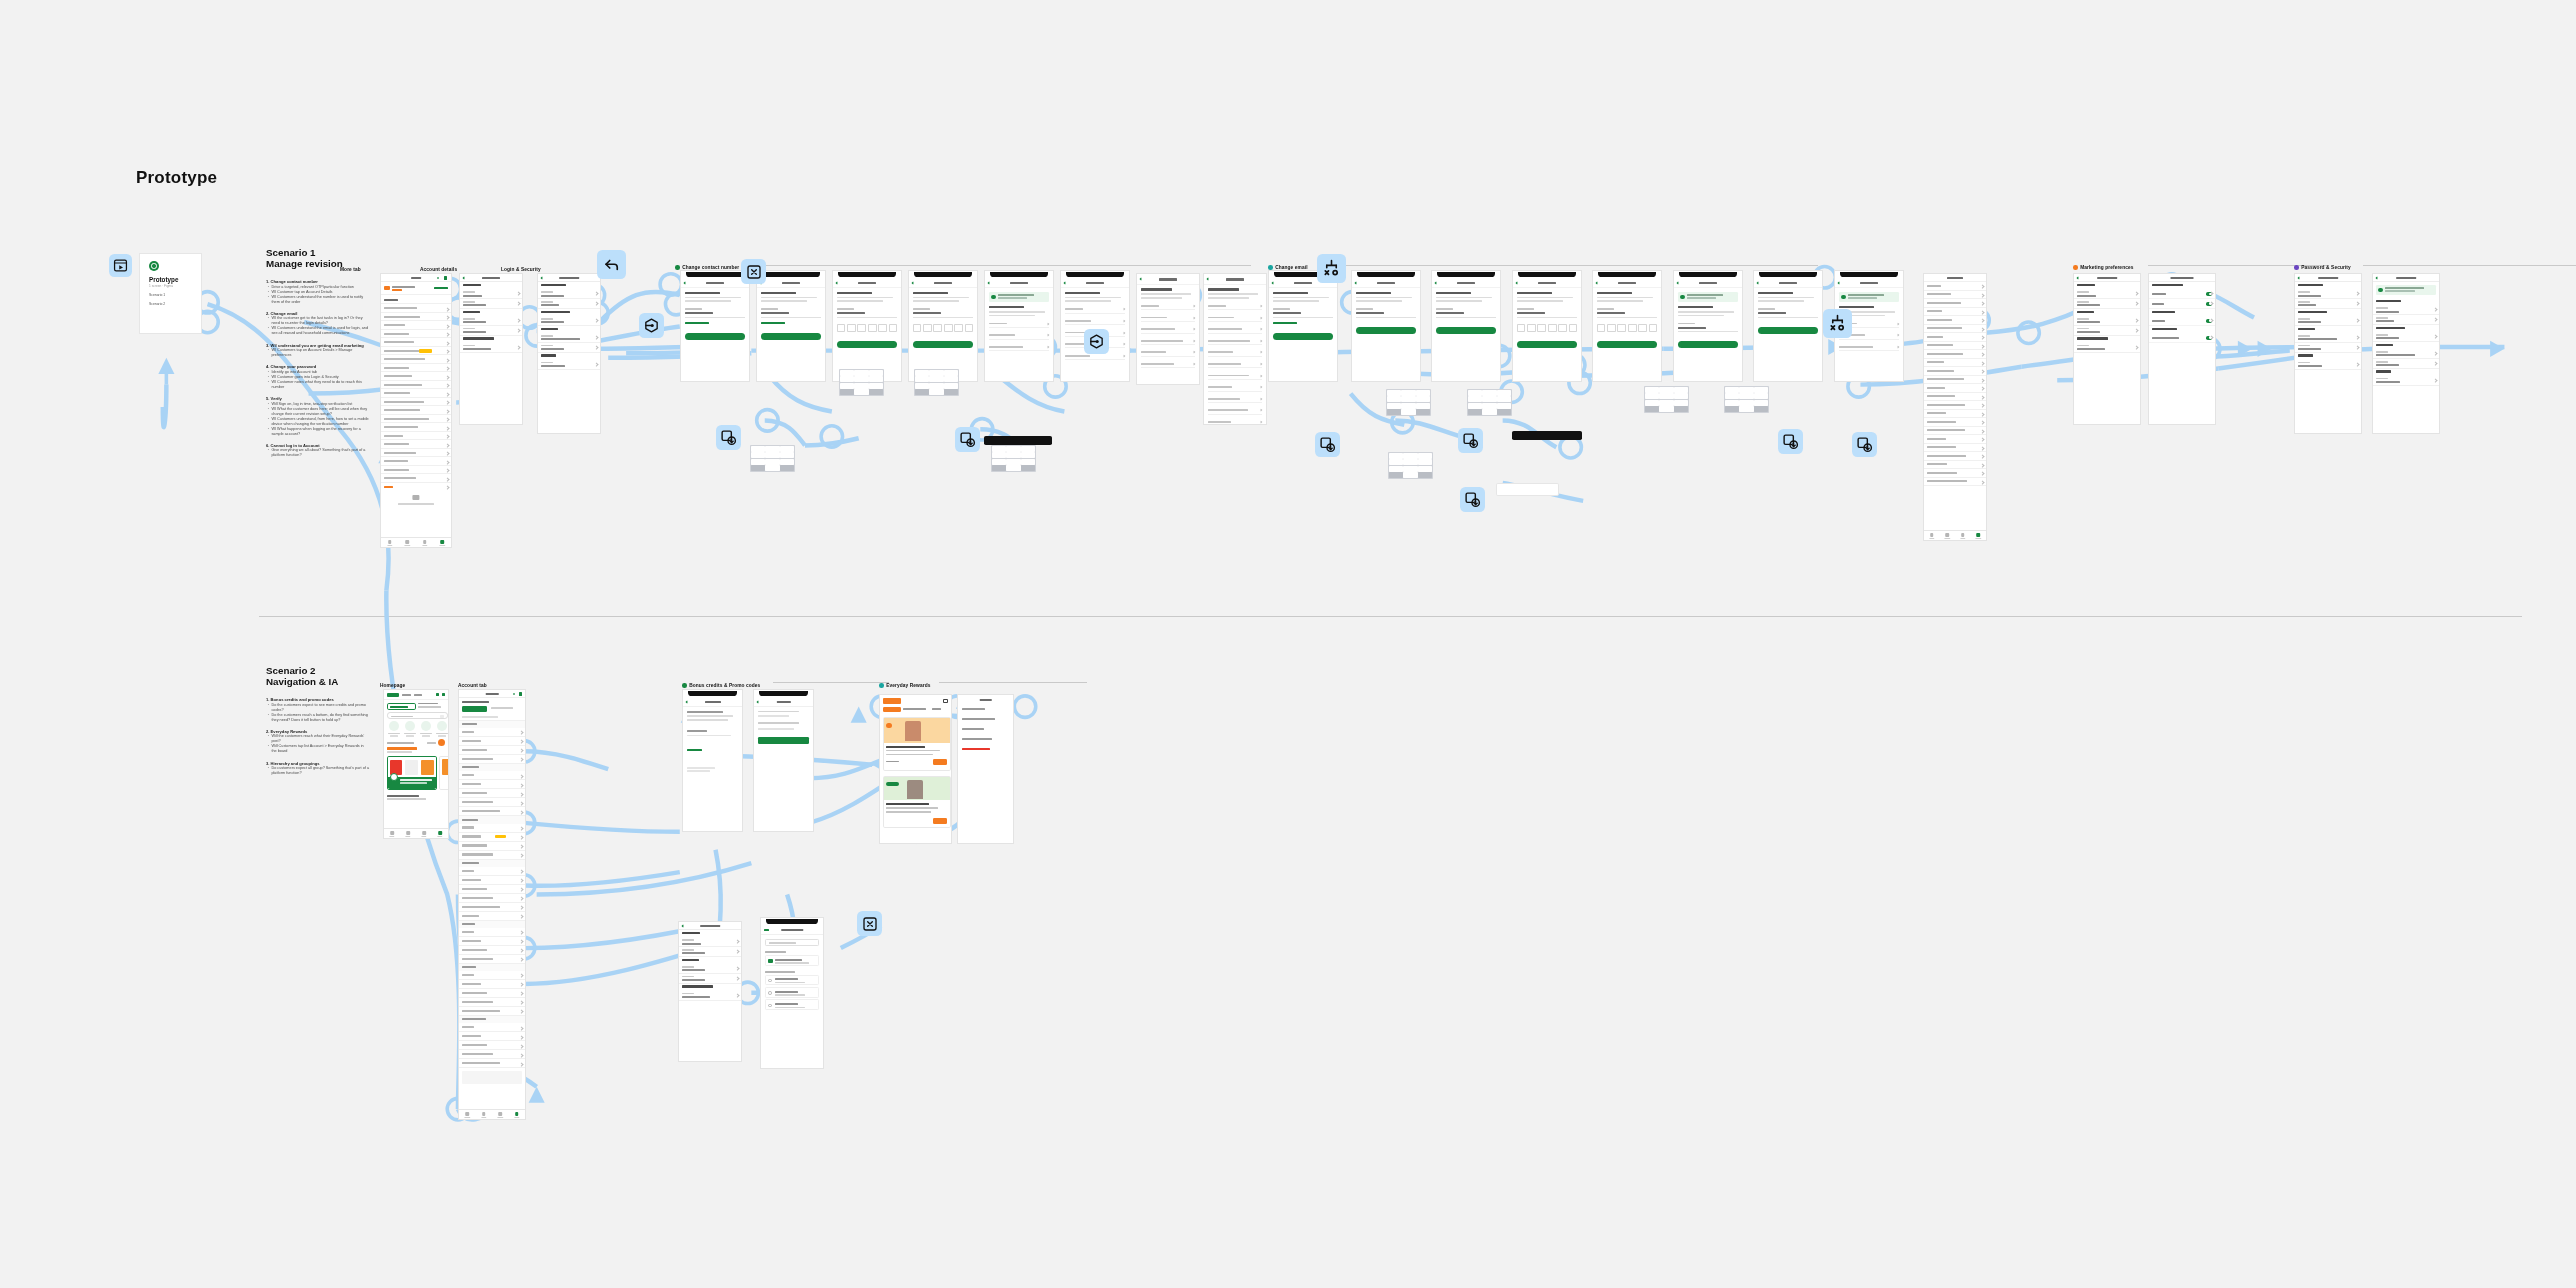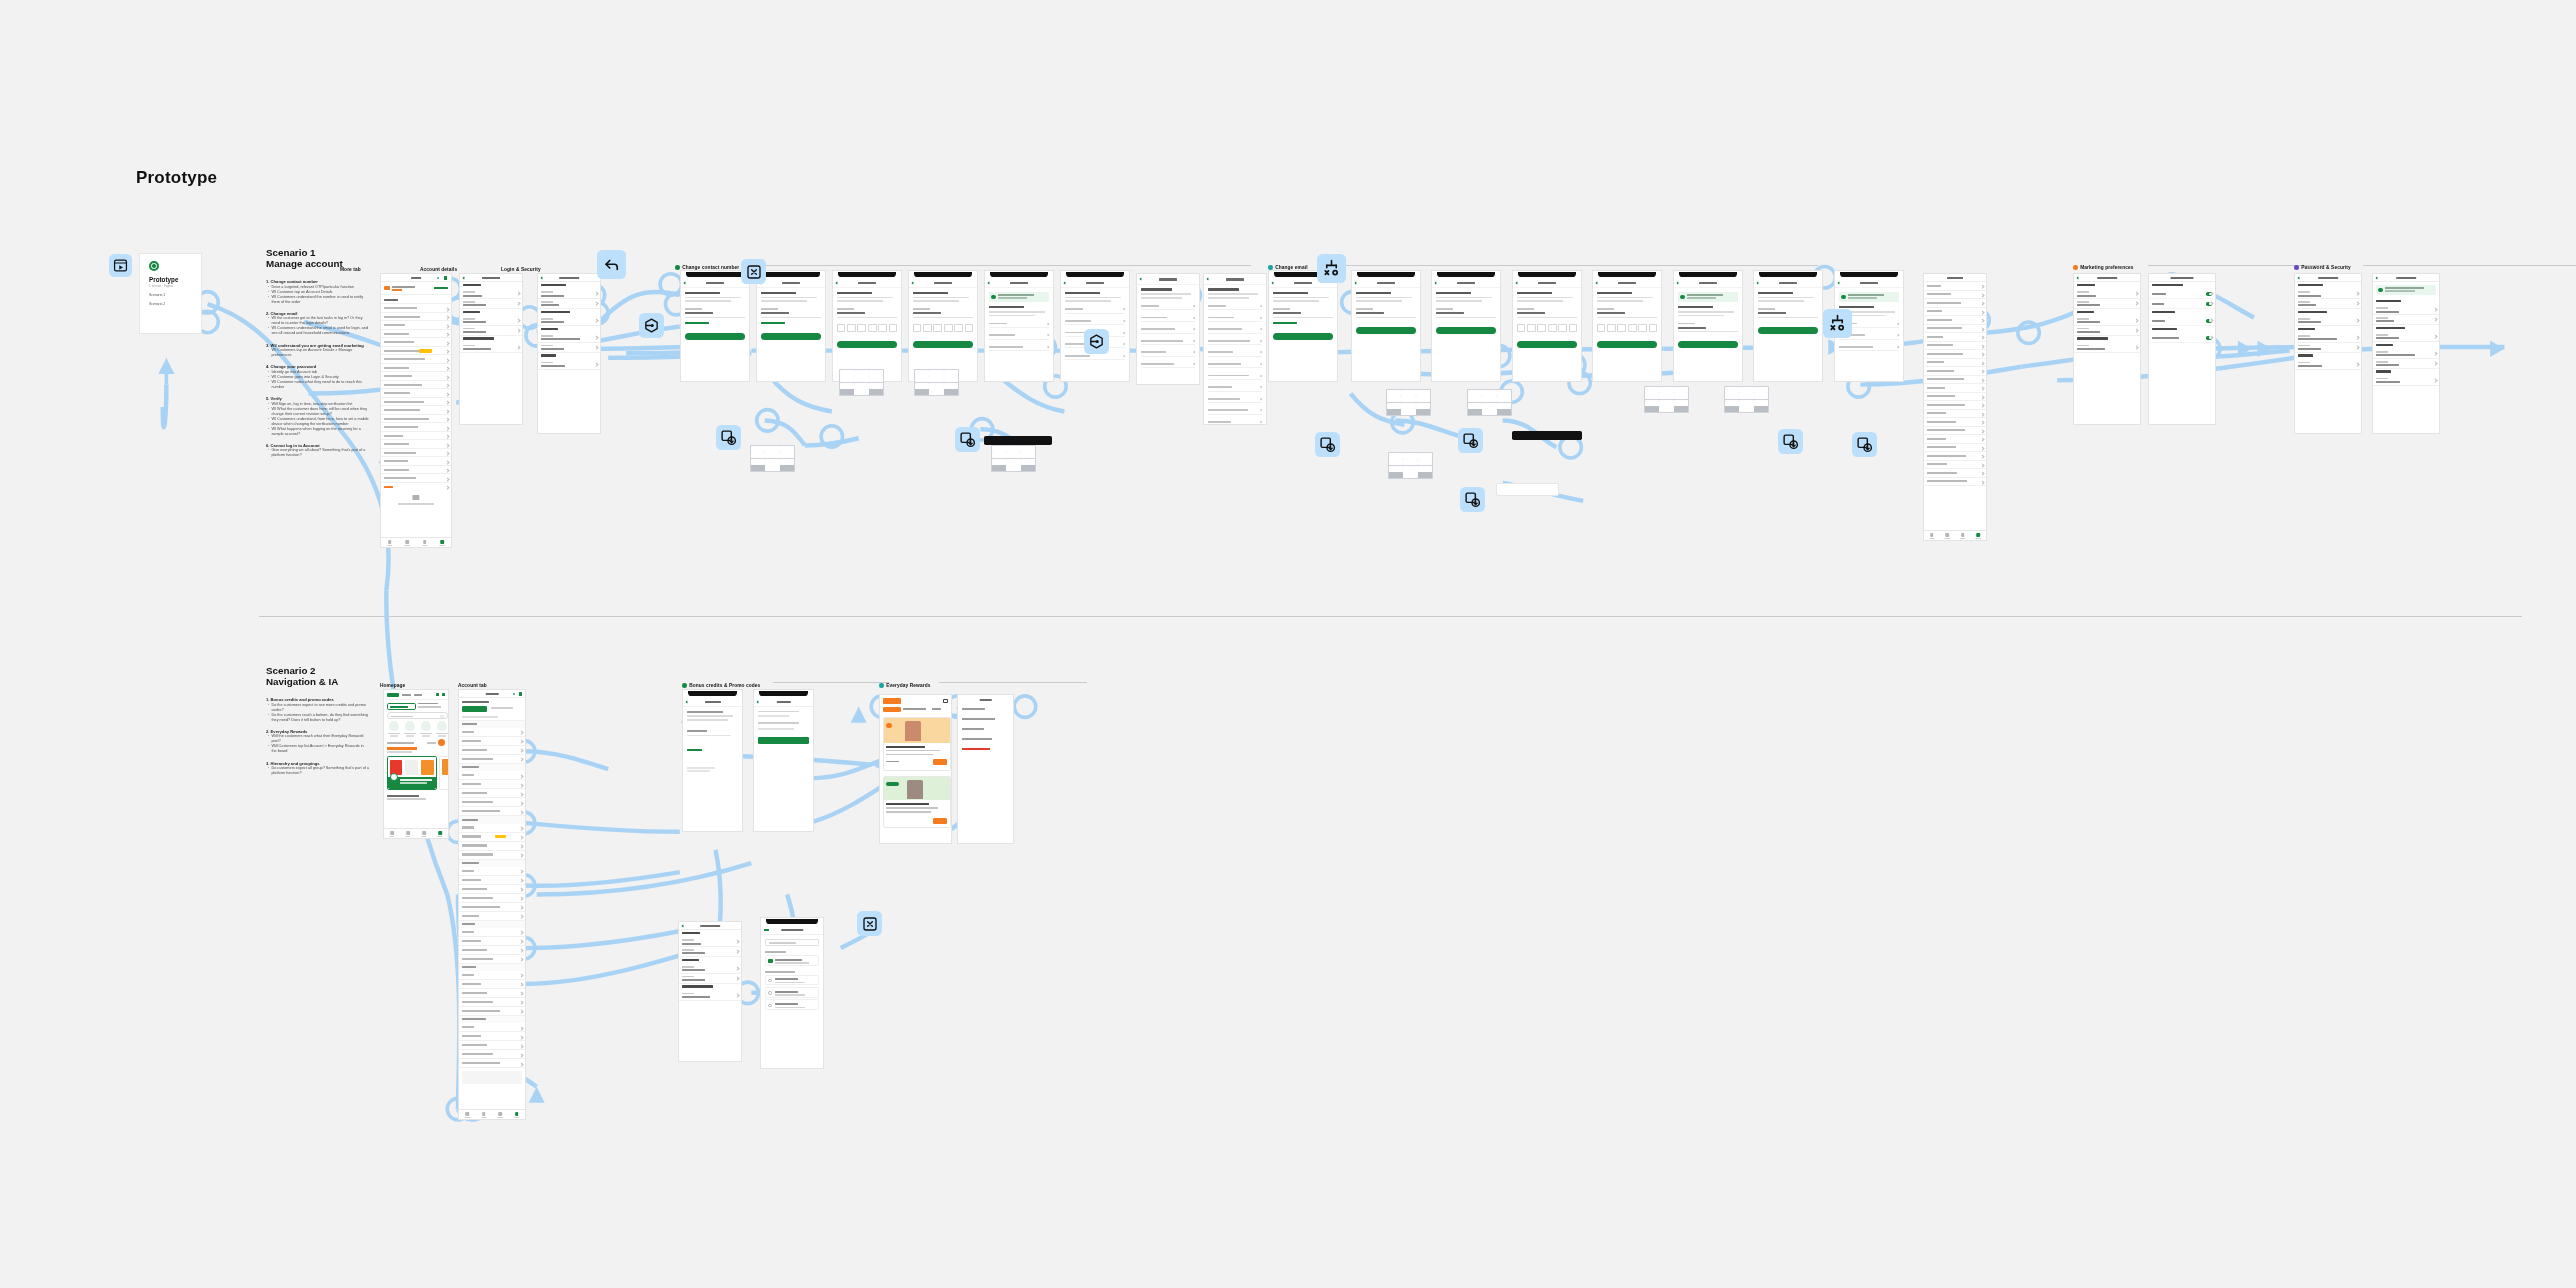--- a/index.html
+++ b/index.html
@@ -316,21 +316,21 @@
   <div class="startcard" style="left:139px; top:253px; width:63px; height:81px;">
     <div class="logo"></div>
     <div class="t">Prototype</div>
     <div class="st">1 screen · Figma</div>
     <div class="ln" style="top:39px;">Scenario 1</div>
     <div class="ln" style="top:48px;">Scenario 2</div>
   </div>
 
   <div class="scen-head" style="left:266px; top:248px;">
     <div class="s1">Scenario 1</div>
-    <div class="s2">Manage account</div>
+    <div class="s2">Manage revision</div>
   </div>
   <div class="brief" id="brief1" style="left:266px; top:273px; width:103px;">
       <div class="num">
         <b>1. Change contact number</b>
         <u>Drive a targeted, relevant OTP/particular function</u>
         <u>WI Customer tap on Account Details</u>
         <u>WI Customers understand the number is used to notify them of the order</u>
       </div>
       <div class="num">
         <b>2. Change email</b>

